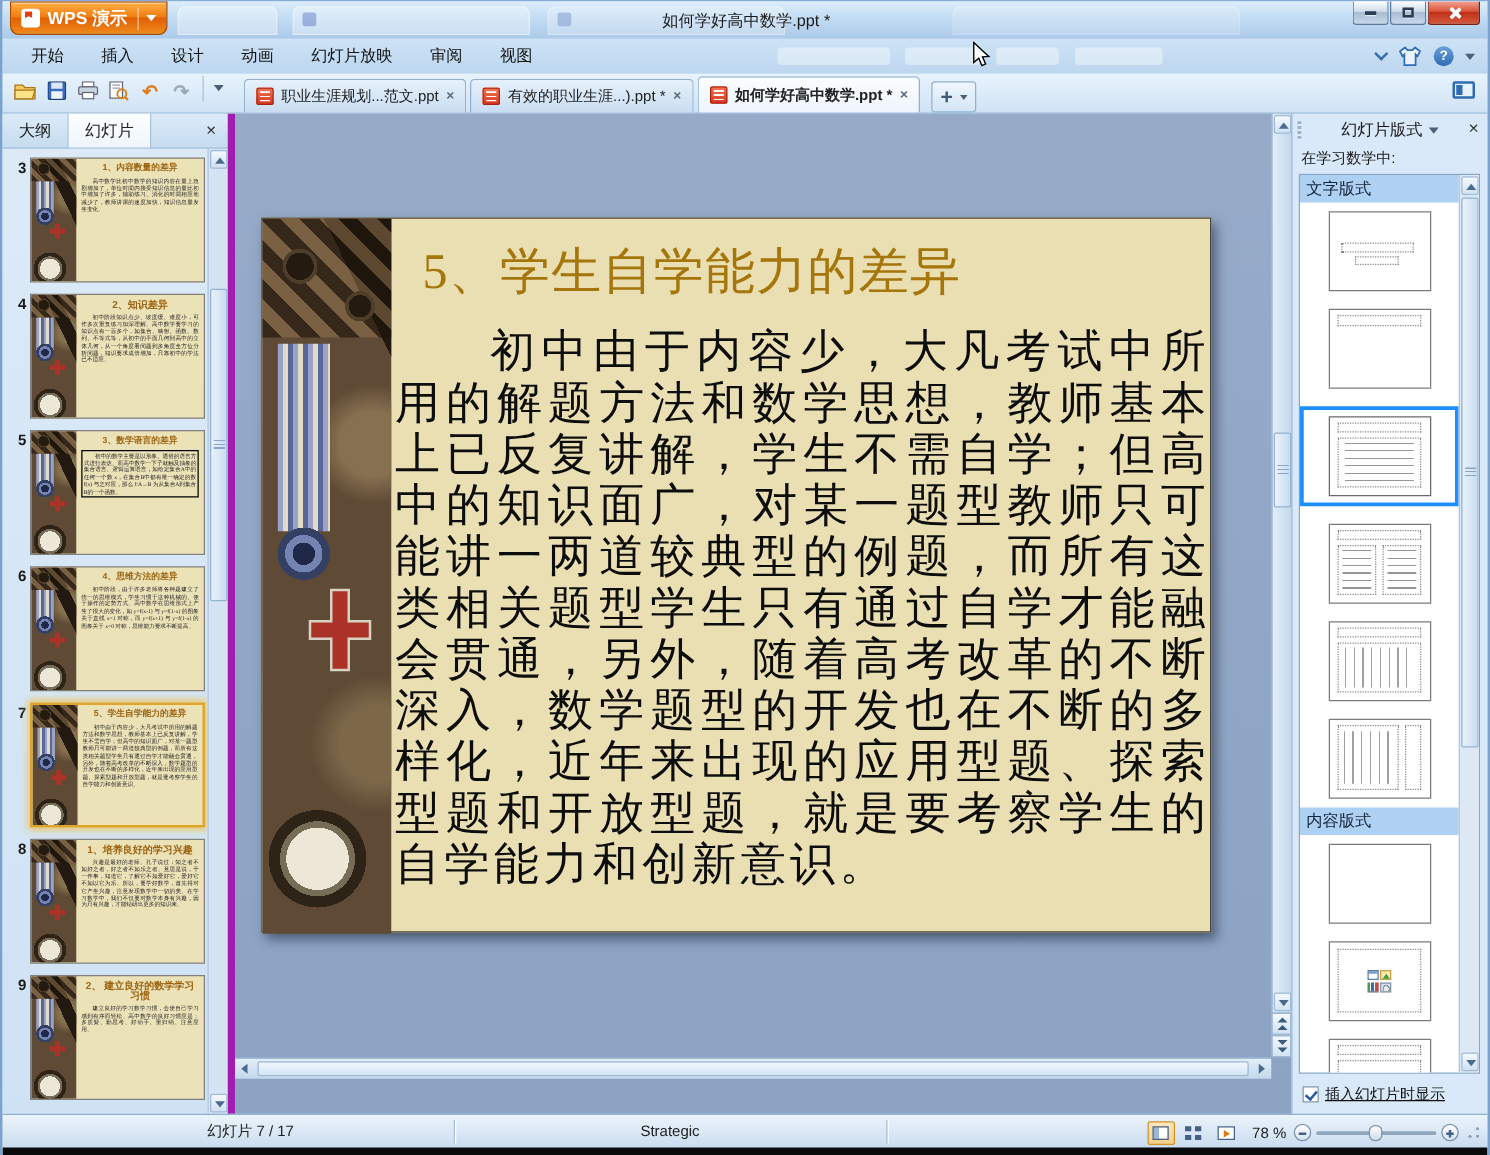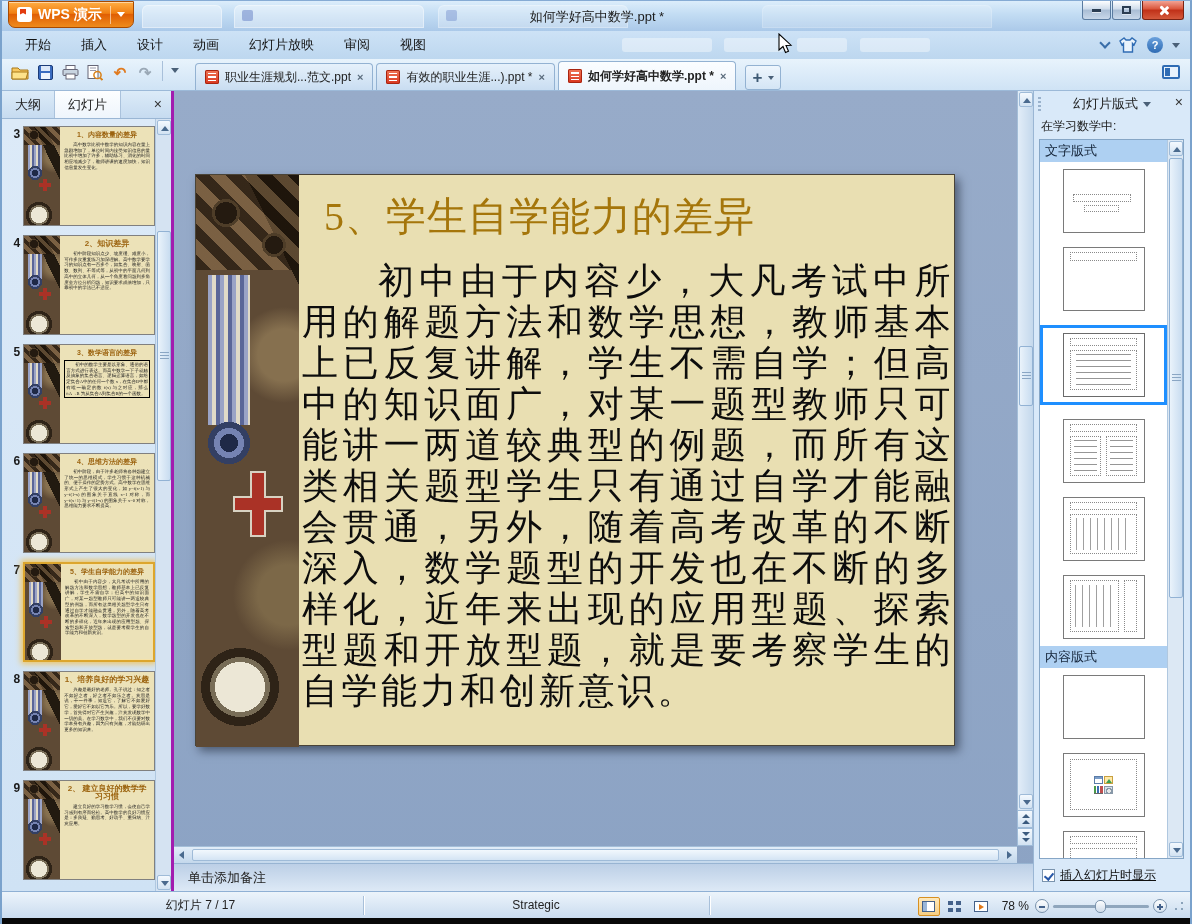--- a/index.html
+++ b/index.html
@@ -61,21 +61,21 @@
     background:linear-gradient(180deg,#eef6fd,#d4e5f5);}
   .plus-g{font-size:17px;font-weight:bold;color:#3e5a74;line-height:20px;}
   .plus-car{width:0;height:0;border-left:3px solid transparent;border-right:3px solid transparent;border-top:4px solid #4a6078;margin-left:6px;}
   .arrange{position:absolute;right:10px;top:64px;width:18px;height:14px;border:2px solid #2f6cb4;border-radius:2px;background:#e8f2fc;}
   .arrange::after{content:"";position:absolute;left:1px;top:1px;width:5px;height:8px;background:#2f6cb4;}
 
   
   .main{position:absolute;left:0;top:90px;width:100%;height:800px;display:flex;}
 
   
-  .sidebar{position:relative;width:172px;height:100%;background:#cfe2f4;border-right:3px solid #a21caf;}
+  .sidebar{position:relative;width:186px;height:100%;background:#cfe2f4;border-right:6px solid #a21caf;}
   .side-tabs{height:28px;display:flex;align-items:stretch;background:linear-gradient(180deg,#dcebf8,#c6dbf0);border-bottom:1px solid #9ab6d4;}
   .stab{padding:0 13px;font-size:13px;color:#222;line-height:27px;border-right:1px solid #aac2dc;}
   .stab.active{background:linear-gradient(180deg,#fdfeff,#eef5fc);font-weight:normal;}
   .sclose{margin-left:auto;padding:0 9px;line-height:26px;font-size:14px;color:#333;}
   .thumbs{position:absolute;left:0;top:28px;right:16px;bottom:0;overflow:hidden;background:linear-gradient(180deg,#dceaf8,#cfe2f4);padding-top:7px;}
   .trow{display:flex;margin:0 0 9px 4px;}
   .tnum{width:18px;font-size:12px;font-weight:bold;color:#1a1a1a;text-align:right;padding:1px 3px 0 0;}
   .thumb{width:140px;height:100px;background:#ece2b8;border:1px solid #808080;display:flex;overflow:hidden;}
   .trow.sel .thumb{border:2px solid #dca62e;box-shadow:0 0 6px 2px #eec564, inset 0 0 0 1px #f6e2a8;}
   .tc{flex:1;padding:4px 4px 2px 4px;overflow:hidden;}
@@ -433,21 +433,20 @@
         <div class="nav-b">
             <span class="dbl d1"></span>
             <span class="dbl d2"></span>
           </div>
       </div>
       <div class="hscroll">
         <span class="tri-l"></span>
         <div class="hs-thumb"></div>
         <span class="tri-r"></span>
       </div>
-      <div class="notesbar">单击添加备注</div>
     </div>
 
     <div class="panel">
       <div class="phead">
         <span class="pgrip"></span>
         <span>幻灯片版式</span>
         <span class="pcaret"></span>
         <span class="pclose">×</span>
       </div>
       <div class="papply">在学习数学中:</div>

